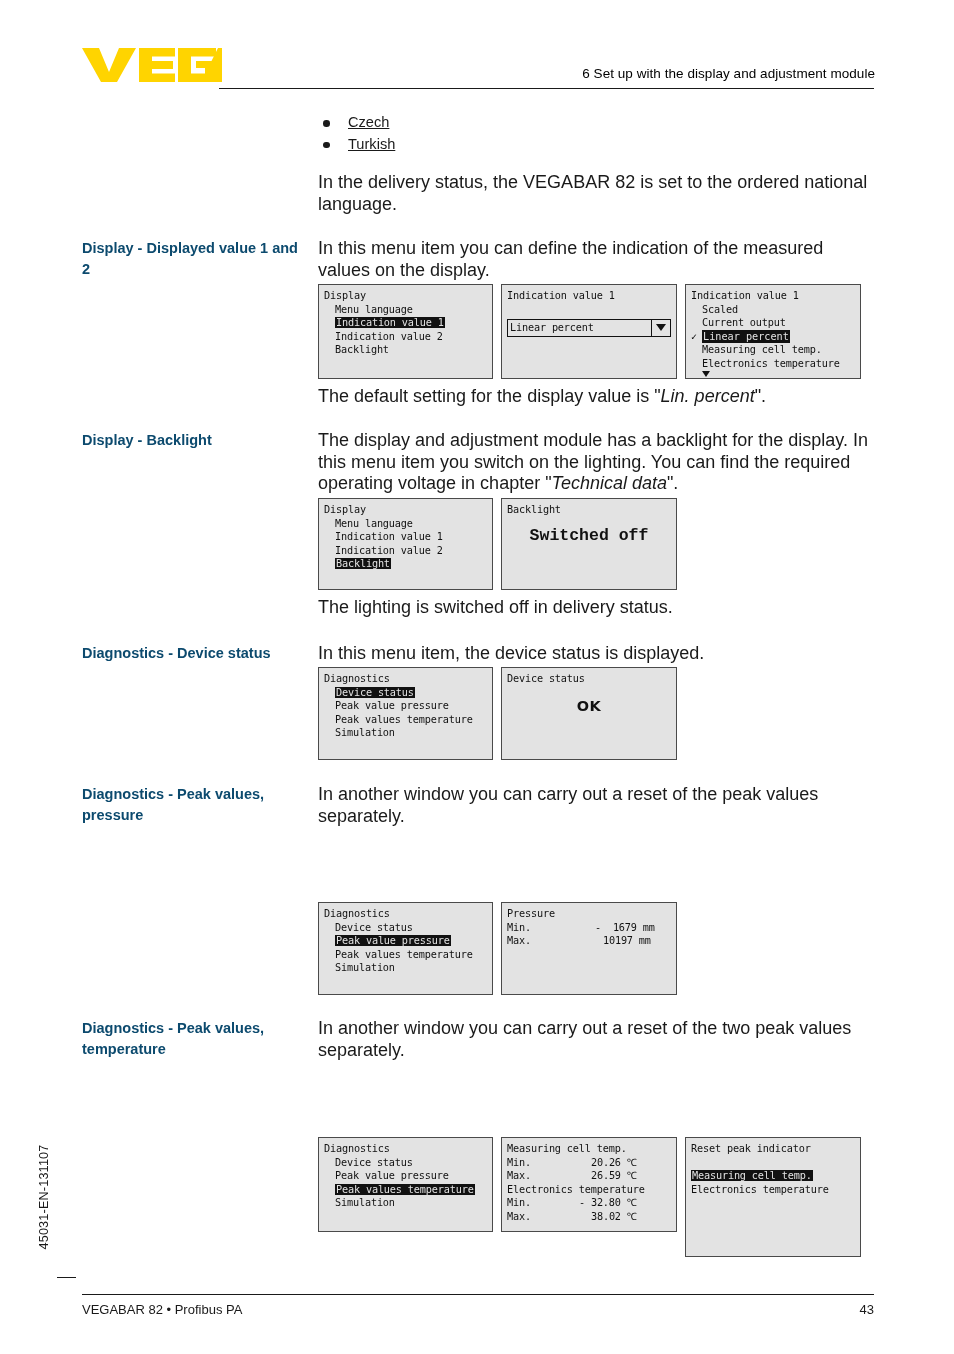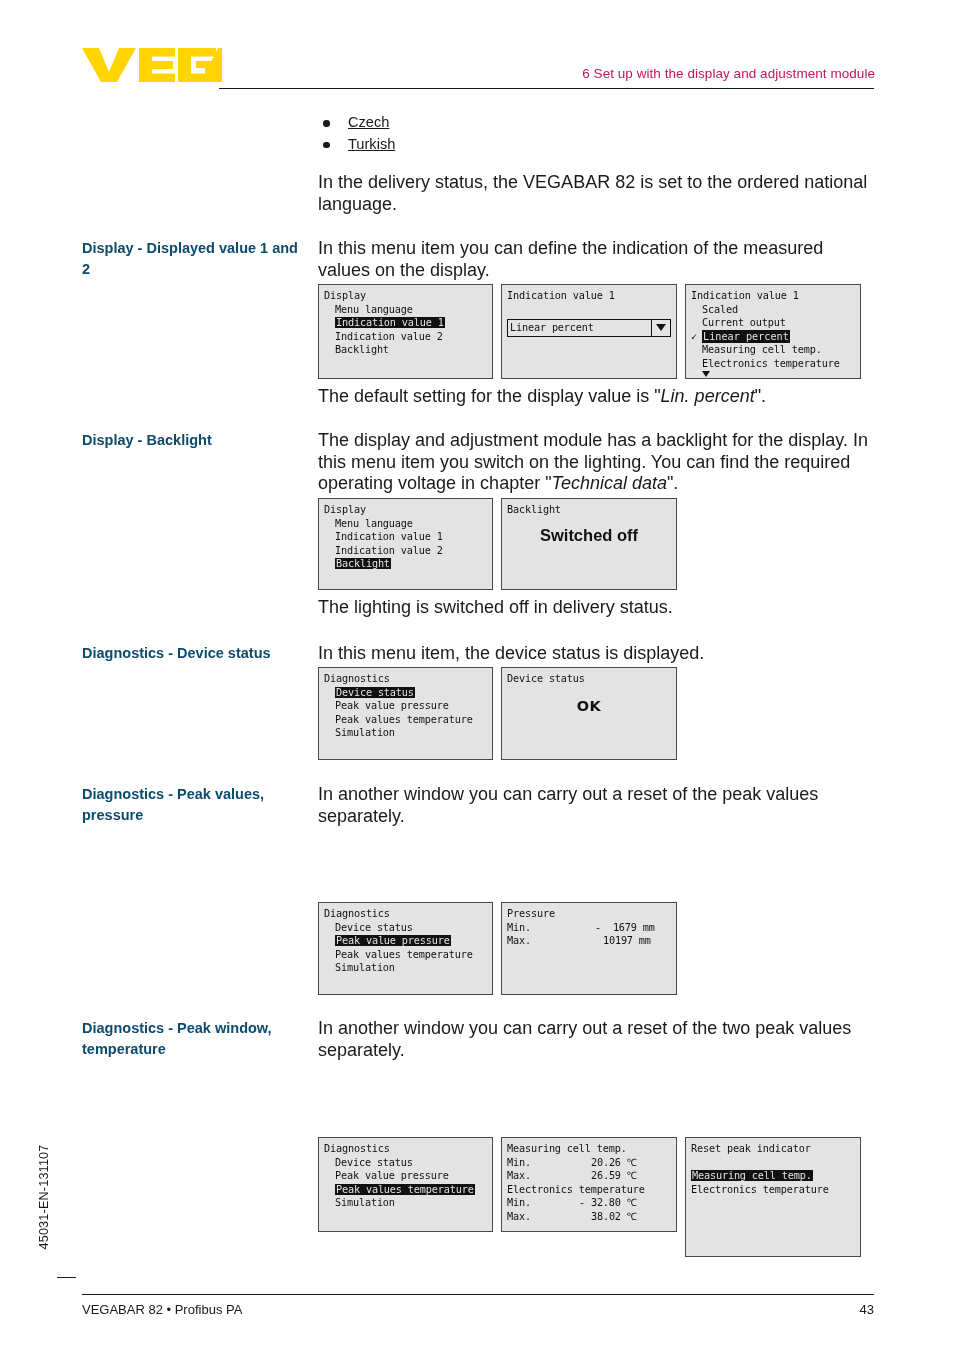--- a/index.html
+++ b/index.html
@@ -33,21 +33,21 @@
     border-top: 1.6px solid #1a1a1a;
   }
   .header-title {
     position: absolute;
     left: 460px;
     top: 66px;
     width: 415px;
     text-align: right;
     font-size: 13.5px;
     letter-spacing: 0.05px;
-    color: #be185d;
+    color: #000000;
   }
 
   
   .margin-label {
     position: absolute;
     left: 82px;
     width: 228px;
     font-size: 14.5px;
     font-weight: bold;
     line-height: 20.5px;
@@ -115,21 +115,21 @@
     letter-spacing: -0.15px;
     height: 13.6px;
   }
   .lcd .line.indent { padding-left: 11px; }
   .lcd .sel {
     background: #111111;
     color: #e3e3e3;
     padding: 0 1px;
   }
   .lcd .big {
-    font-family: Liberation Sans, sans-serif;
+    font-family: Liberation Mono, monospace;
     font-size: 16.5px;
     font-weight: bold;
     text-align: center;
     letter-spacing: 0px;
     margin-top: 12px;
   }
   .lcd .ok {
     font-family: "DejaVu Sans", sans-serif;
     font-size: 14.5px;
     font-weight: bold;
@@ -368,21 +368,21 @@
   </div>
 
   <div class="lcd" style="width:176px;height:93px;">
     <div class="line">Pressure</div>
     <div class="line"><span>Min.</span><span style="display:inline-block;width:64px;"></span><span>-  1679 mm</span></div>
     <div class="line"><span>Max.</span><span style="display:inline-block;width:72px;"></span><span>10197 mm</span></div>
   </div>
 
 </div>
 
-<div class="margin-label" style="top:1018px;">Diagnostics - Peak window, temperature</div>
+<div class="margin-label" style="top:1018px;">Diagnostics - Peak values, temperature</div>
 
 <div class="body-block" style="top:1018px;">
   <p>In another window you can carry out a reset of the two peak values separately.</p>
 </div>
 
 <div class="shot-row" style="left:318px; top:1137px;">
 
   <div class="lcd" style="width:175px;height:95px;">
     <div class="line">Diagnostics</div>
     <div class="line indent">Device status</div>

